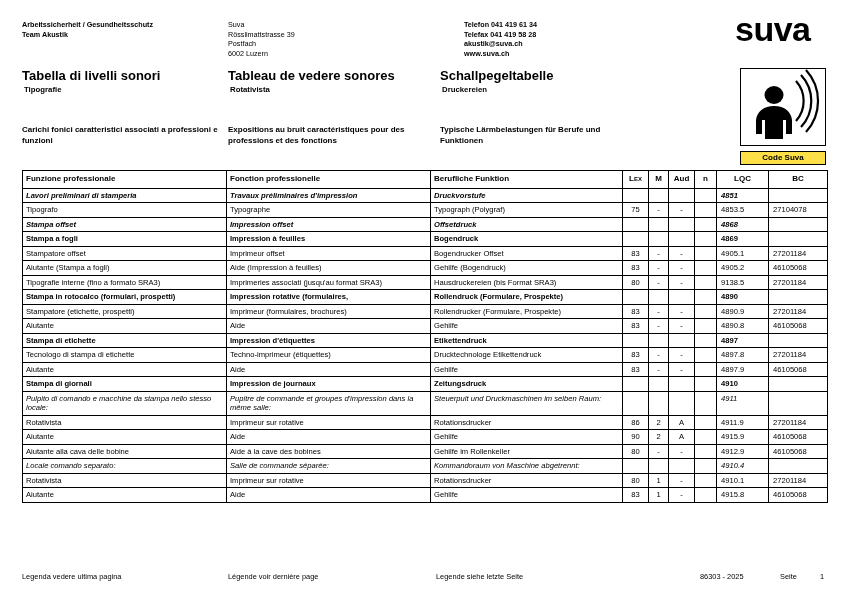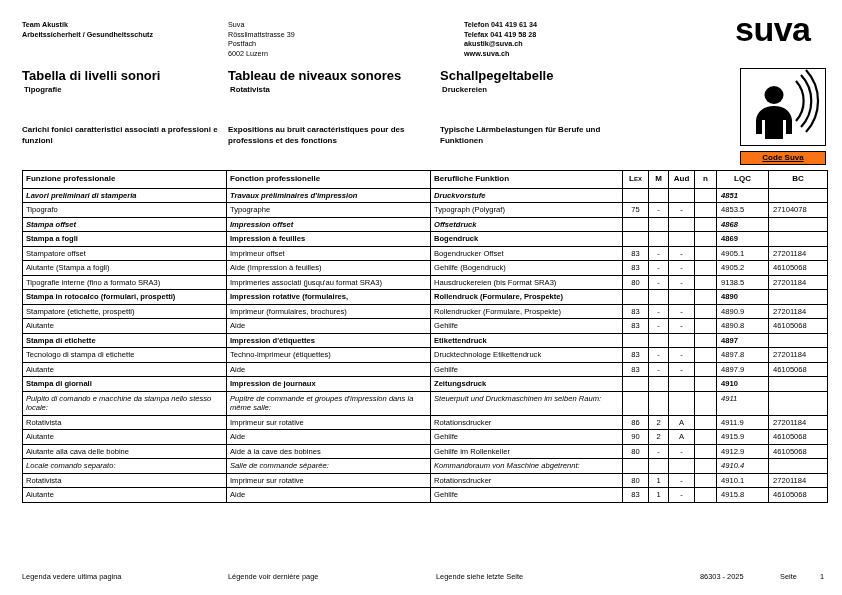--- a/index.html
+++ b/index.html
@@ -80,26 +80,25 @@
     overflow: hidden;
   }
   .code-suva-box {
     position: absolute;
     left: 740px;
     top: 151px;
     width: 86px;
     height: 14px;
     border: 1px solid #000;
     box-sizing: border-box;
-    background: #f97316;
+    background: #fde047;
     text-align: center;
     font-size: 8px;
     font-weight: bold;
     line-height: 12px;
-    text-decoration: underline;
   }
 
   
   .titles { position: absolute; left: 0; top: 0; width: 842px; }
   .title-block { position: absolute; }
   .t1 { left: 22px; top: 68px; }
   .t2 { left: 228px; top: 68px; }
   .t3 { left: 440px; top: 68px; }
   .title-main {
     font-size: 13px;
@@ -182,22 +181,22 @@
   .f5 { left: 780px; }
   .f6 { left: 820px; }
 </style>
 </head>
 <body>
 
 <div class="page">
 
   <div class="header">
     <div class="hdr-col dept">
+      <span class="hdr-line">Arbeitssicherheit / Gesundheitsschutz</span>
       <span class="hdr-line">Team Akustik</span>
-      <span class="hdr-line">Arbeitssicherheit / Gesundheitsschutz</span>
     </div>
     <div class="hdr-col addr">
       <span class="hdr-line">Suva</span>
       <span class="hdr-line">Rösslimattstrasse 39</span>
       <span class="hdr-line">Postfach</span>
       <span class="hdr-line">6002 Luzern</span>
     </div>
     <div class="hdr-col contact">
       <span class="hdr-line">Telefon 041 419 61 34</span>
       <span class="hdr-line">Telefax 041 419 58 28</span>
@@ -220,21 +219,21 @@
     </svg>
   </div>
   <div class="code-suva-box">Code Suva</div>
 
   <div class="titles">
     <div class="title-block t1">
       <div class="title-main">Tabella di livelli sonori</div>
       <div class="title-sub">Tipografie</div>
     </div>
     <div class="title-block t2">
-      <div class="title-main">Tableau de niveaux sonores</div>
+      <div class="title-main">Tableau de vedere sonores</div>
       <div class="title-sub">Rotativista</div>
     </div>
     <div class="title-block t3">
       <div class="title-main">Schallpegeltabelle</div>
       <div class="title-sub">Druckereien</div>
     </div>
 
     <div class="subtitle-block s1">Carichi fonici caratteristici associati a professioni e funzioni</div>
     <div class="subtitle-block s2">Expositions au bruit caractéristiques pour des professions et des fonctions</div>
     <div class="subtitle-block s3">Typische Lärmbelastungen für Berufe und Funktionen</div>

